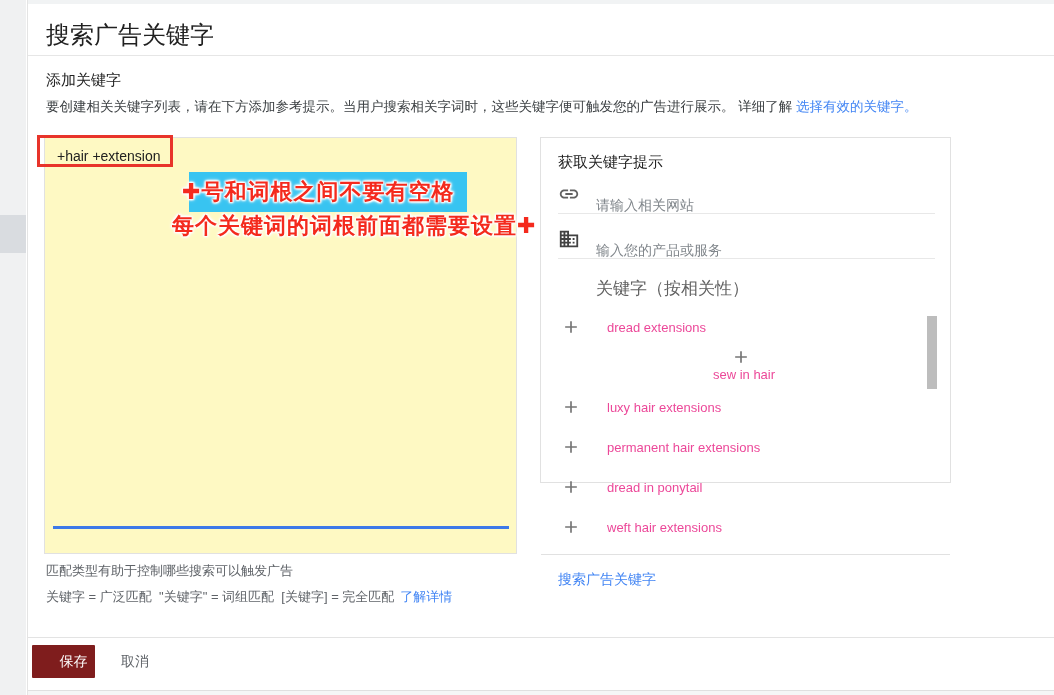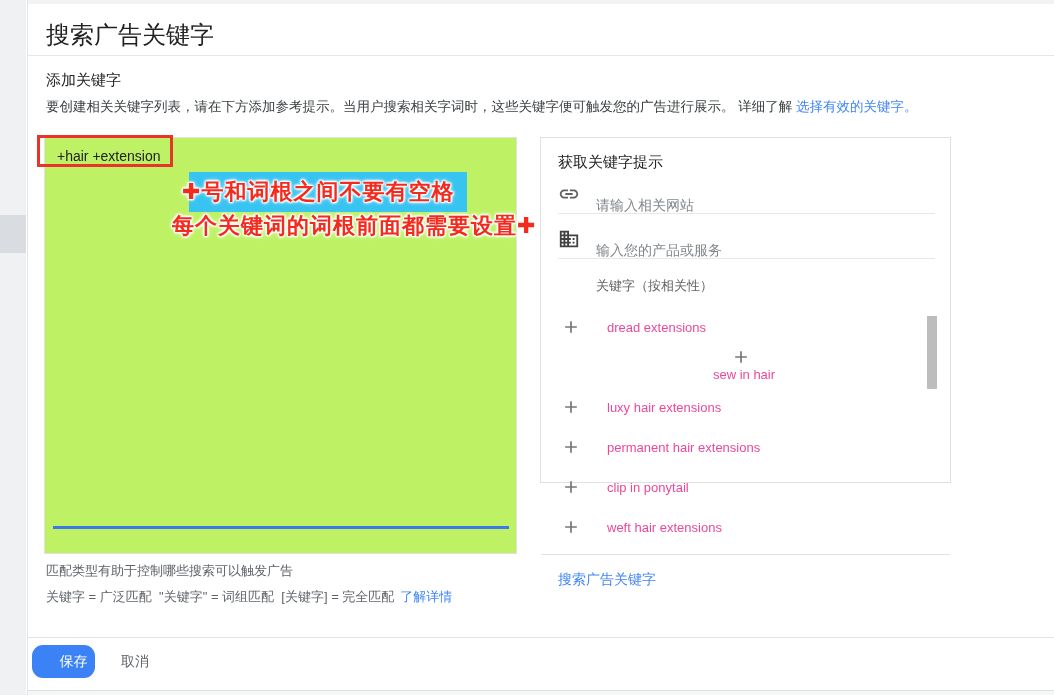--- a/index.html
+++ b/index.html
@@ -18,21 +18,21 @@
   
   .top-strip { left:28px; top:0; width:1026px; height:4px; background:#f1f3f4; }
   .header { left:28px; top:4px; width:1026px; height:52px; background:#fff; border-bottom:1px solid #e6e6e6; }
   .page-title { position:absolute; left:18px; top:15px; font-size:24px; color:#212121; }
 
   .section-heading { left:46px; top:71px; font-size:15px; color:#212121;text-align:center; }
   .description { left:46px; top:98px; font-size:13.5px; color:#3c4043; white-space:pre-wrap; }
   .description a, .link { color:#4285f4; text-decoration:none; cursor:pointer; }
 
   
-  .kw-panel { left:44px; top:137px; width:473px; height:417px; border:1px solid #e1e1e1; background:#bef264; cursor:text; }
+  .kw-panel { left:44px; top:137px; width:473px; height:417px; border:1px solid #e1e1e1; background:#fef9c3; cursor:text; }
   .kw-text { position:absolute; left:12px; top:10px; font-size:14px; color:#212121; }
   .kw-underline { left:53px; top:526px; width:456px; height:3px; background:#3d79e8; }
 
   
   .anno-box { left:37px; top:135px; width:136px; height:32px; border:3px solid #e8342a; background:transparent; }
   .anno-hl { left:189px; top:172px; width:278px; height:40px; background:#38c4f1; }
   .anno-text {
     font-size:22px; font-weight:bold; color:#f42a1d; letter-spacing:1px;
     text-shadow:0 0 2px #fff,0 0 3px #fff,0 0 5px #fff,1px 1px 2px #fff,-1px -1px 2px #fff,1px -1px 2px #fff,-1px 1px 2px #fff;
     white-space:nowrap;
@@ -50,33 +50,33 @@
   .sug-title { position:absolute; left:17px; top:15px; font-size:15px; color:#212121; }
   .sug-row-icon { position:absolute; left:17px; width:22px; height:22px; }
   .sug-input {
     position:absolute; left:55px; width:330px; border:none; outline:none;
     font-size:14px; color:#212121; background:transparent;
     font-family:"Liberation Sans","DejaVu Sans",sans-serif;
     margin-top:12px;
   }
   .sug-input::placeholder { color:#80868b; opacity:1; }
   .sug-underline { position:absolute; left:17px; width:377px; height:1px; background:#e8e8e8; }
-  .list-header { position:absolute; left:55px; top:139px; font-size:13px; color:#616161; }
+  .list-header { position:absolute; left:55px; top:139px; font-size:17px; color:#616161; }
   .kw-row { position:absolute; left:0; width:380px; height:40px; display:flex; align-items:center; cursor:pointer; }
   .kw-row .plus { width:20px; height:20px; margin-left:20px; flex:0 0 auto; }
   .kw-row .kw-label { margin-left:26px; font-size:13px; color:#ec4899; }
   .scroll-thumb { position:absolute; left:386px; top:178px; width:10px; height:73px; background:#bdbdbd; cursor:pointer; }
   .sug-footer-divider { position:absolute; left:0; top:416px; width:409px; height:1px; background:#e1e1e1; }
   .add-all { position:absolute; left:17px; top:433px; font-size:14px; color:#4285f4; cursor:pointer; }
 
   
   .bottom-divider { left:28px; top:637px; width:1026px; height:1px; background:#e3e3e3; }
   .save-btn {
-    left:32px; top:645px; width:63px; height:33px; background:#3b82f6; color:#fff;
-    border:none; border-radius:11px; font-size:14px; cursor:pointer;
+    left:32px; top:645px; width:63px; height:33px; background:#7f1d1d; color:#fff;
+    border:none; border-radius:1px; font-size:14px; cursor:pointer;
     font-family:"Liberation Sans","DejaVu Sans",sans-serif;
     padding-left:20px;
   }
   .cancel-btn { left:121px; top:653px; font-size:14px; color:#5f6368; cursor:pointer; }
   .bottom-line { left:28px; top:690px; width:1026px; height:1px; background:#e0e0e0; }
   .bottom-strip { left:28px; top:691px; width:1026px; height:4px; background:#f5f6f6; }
 </style>
 </head>
 <body>
 
@@ -147,21 +147,21 @@
   <div class="kw-row" style="top:289px;">
     <span class="plus"><svg viewBox="0 0 24 24" width="20" height="20" fill="#757575">
           <path d="M19 13h-6v6h-2v-6H5v-2h6V5h2v6h6v2z"></path>
         </svg></span>
     <span class="kw-label">permanent hair extensions</span>
   </div>
   <div class="kw-row" style="top:329px;">
     <span class="plus"><svg viewBox="0 0 24 24" width="20" height="20" fill="#757575">
           <path d="M19 13h-6v6h-2v-6H5v-2h6V5h2v6h6v2z"></path>
         </svg></span>
-    <span class="kw-label">clip in ponytail</span>
+    <span class="kw-label">dread in ponytail</span>
   </div>
   <div class="kw-row" style="top:369px;">
     <span class="plus"><svg viewBox="0 0 24 24" width="20" height="20" fill="#757575">
           <path d="M19 13h-6v6h-2v-6H5v-2h6V5h2v6h6v2z"></path>
         </svg></span>
     <span class="kw-label">weft hair extensions</span>
   </div>
 
   <div class="scroll-thumb"></div>
   <div class="sug-footer-divider"></div>

